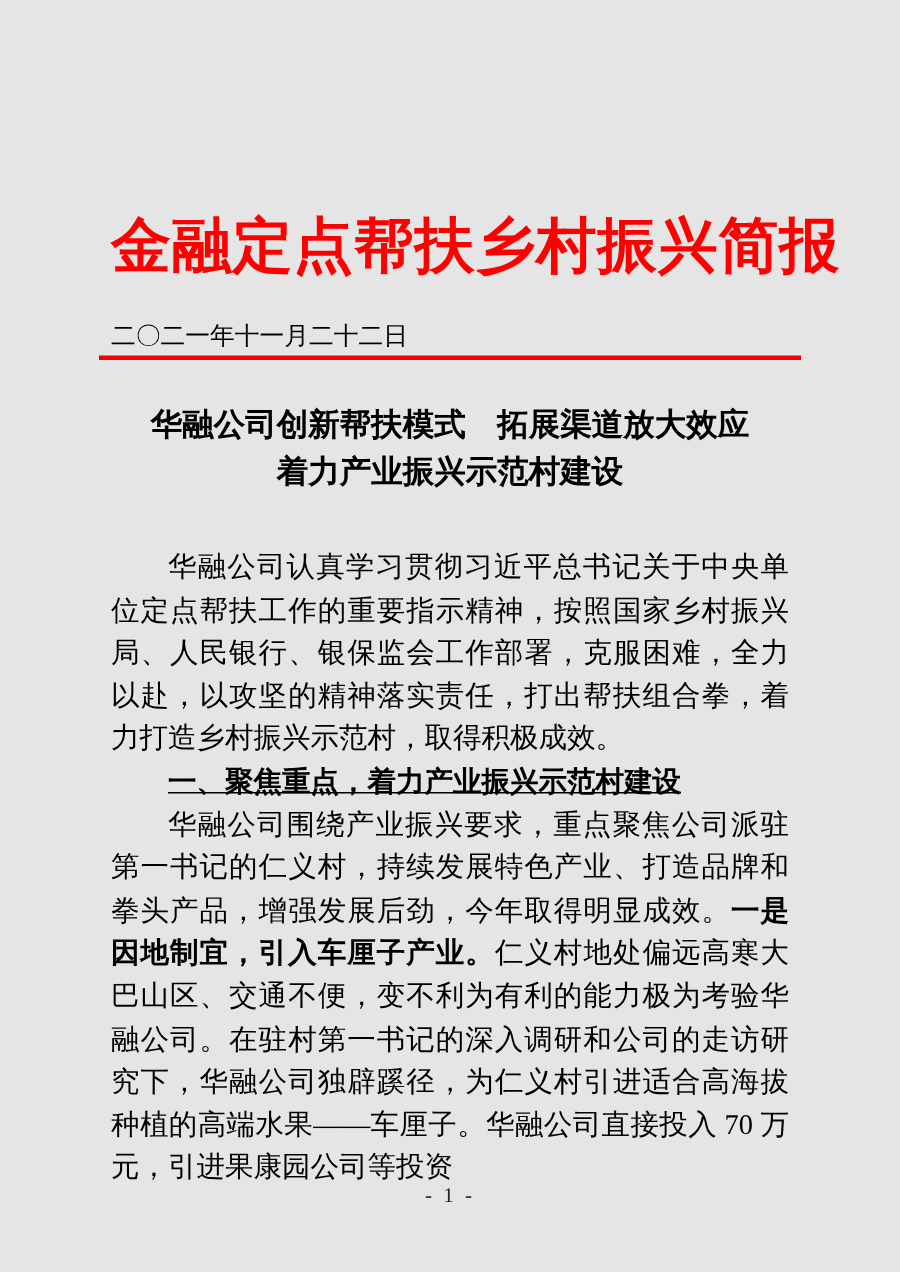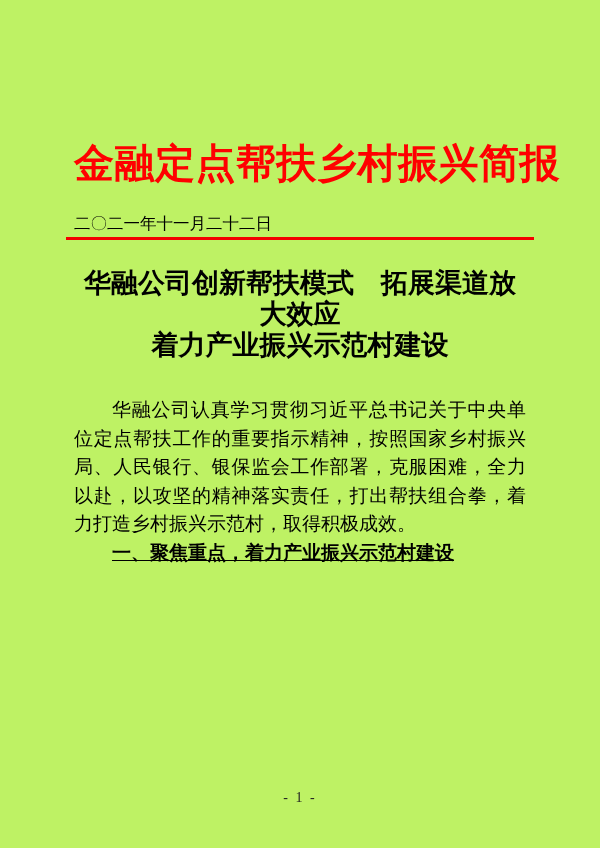--- a/index.html
+++ b/index.html
@@ -1,21 +1,21 @@
 <!DOCTYPE html>
 <html><head>
 <meta charset="utf-8">
 <style>
   html, body { margin: 0; padding: 0; background: #ffffff; }
   .page {
     position: relative;
     width: 600px;
     height: 848px;
     margin: 0 auto;
-    background: #bef264;
+    background: #e5e5e5;
     box-sizing: border-box;
     padding: 0 74px;
     overflow: hidden;
     color: #000;
     font-family: "Liberation Serif", "DejaVu Serif", serif;
   }
   .masthead-title {
     margin: 136px 0 0 0;
     font-size: 40px;
     line-height: 56px;
@@ -39,21 +39,21 @@
     justify-content: space-between;
     align-items: baseline;
   }
   .red-rule {
     height: 0;
     border-top: 3px solid #f40000;
     margin: 0 -8px;
   }
   .article-title {
     margin: 28px 0 0 0;
-    font-size: 27px;
+    font-size: 21px;
     line-height: 31px;
     font-weight: bold;
     text-align: center;
   }
   .body-text {
     margin-top: 35px;
     font-size: 19px;
     line-height: 28.6px;
     text-align: justify;
   }
@@ -95,18 +95,19 @@
     <h2 class="article-title">
       <span>华融公司创新帮扶模式　拓展渠道放大效应</span><br>
       <span>着力产业振兴示范村建设</span>
     </h2>
 
     <div class="body-text">
       <p>华融公司认真学习贯彻习近平总书记关于中央单位定点帮扶工作的重要指示精神，按照国家乡村振兴局、人民银行、银保监会工作部署，克服困难，全力以赴，以攻坚的精神落实责任，打出帮扶组合拳，着力打造乡村振兴示范村，取得积极成效。</p>
 
       <p class="section-heading">一、聚焦重点，着力产业振兴示范村建设</p>
 
+      <p><span>华融公司围绕产业振兴要求，重点聚焦公司派驻第一书记的仁义村，持续发展特色产业、打造品牌和拳头产品，增强发展后劲，今年取得明显成效。</span><span class="em-bold">一是因地制宜，引入车厘子产业。</span><span>仁义村地处偏远高寒大巴山区、交通不便，变不利为有利的能力极为考验华融公司。在驻村第一书记的深入调研和公司的走访研究下，华融公司独辟蹊径，为仁义村引进适合高海拔种植的高端水果——车厘子。华融公司直接投入 70 万元，引进果康园公司等投资</span></p>
     </div>
   </article>
 
   <footer class="page-footer">- 1 -</footer>
 
 </div>
 
 </body></html>

